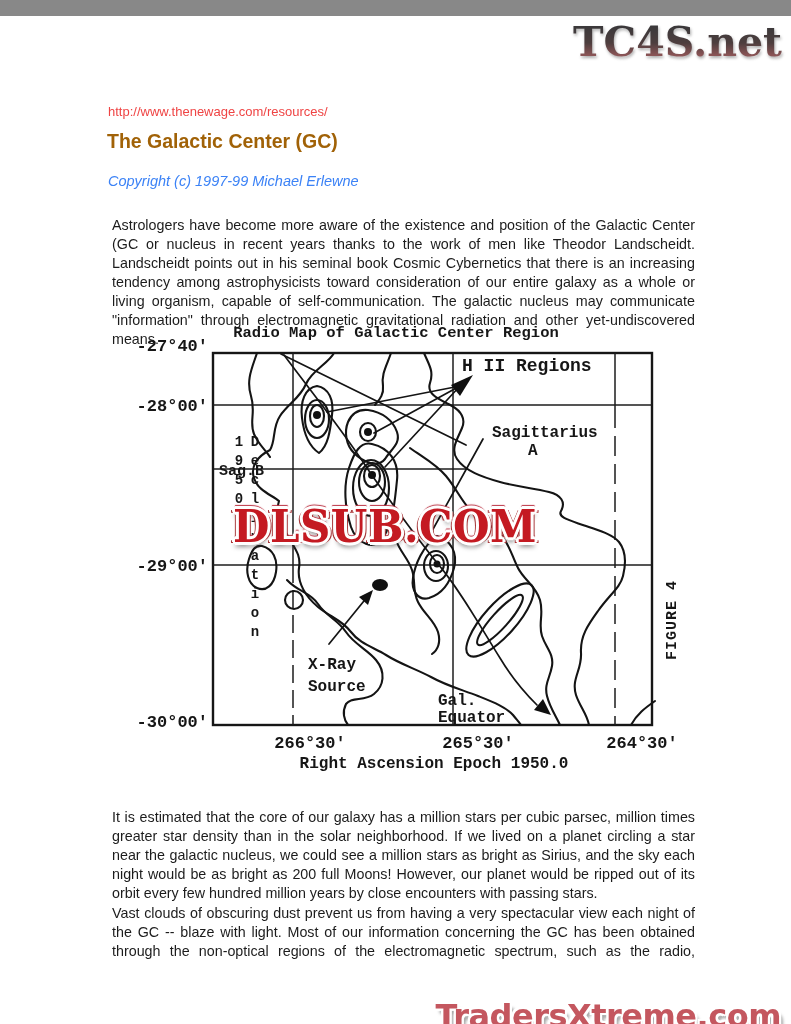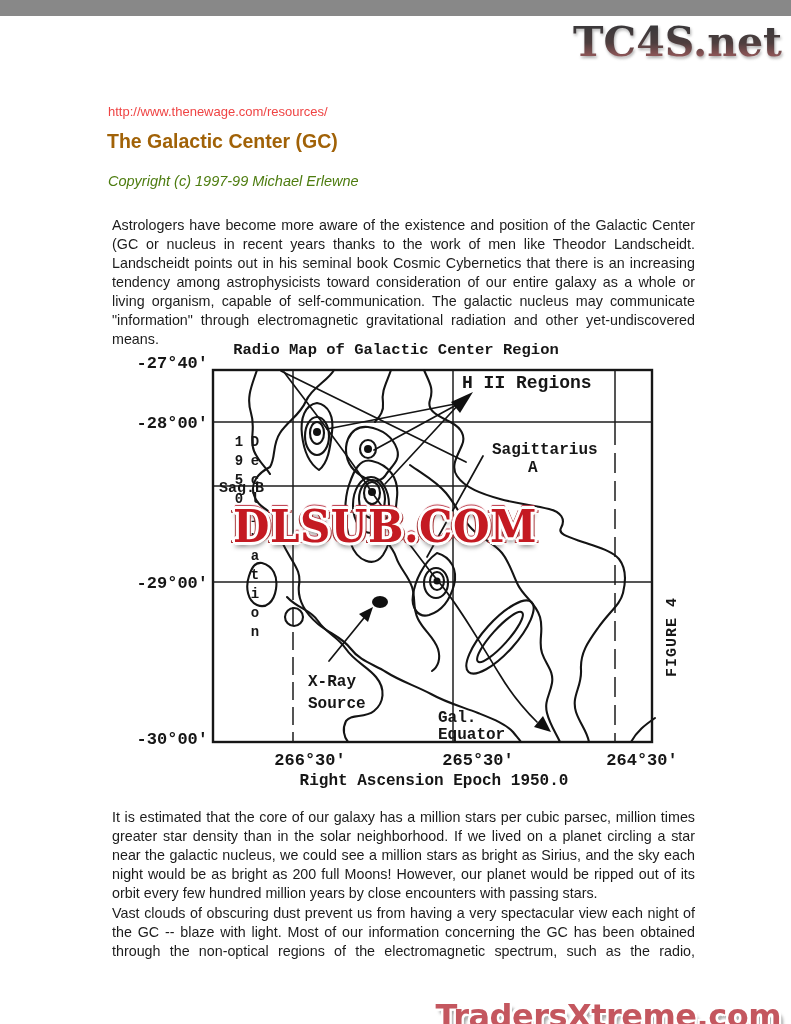--- a/index.html
+++ b/index.html
@@ -14,29 +14,29 @@
         filter:drop-shadow(1.5px 2px 1.5px rgba(70,70,70,0.45));}
   .traders{position:absolute;top:981px;right:10px;font-family:"DejaVu Sans",sans-serif;font-weight:bold;
         font-size:32px;letter-spacing:-0.5px;color:#c4575f;
         text-shadow:-2px 0 0 #fff,2px 0 0 #fff,0 -2px 0 #fff,0 2px 0 #fff,
                     -2px -2px 0 #fff,2px -2px 0 #fff,-2px 2px 0 #fff,2px 2px 0 #fff,
                     4px 5px 3px rgba(110,110,110,0.6);}
 
   
   .url{position:absolute;left:108px;top:88px;font-size:13px;color:#ef4444;}
   .doc-title{position:absolute;left:107px;top:114px;margin:0;font-size:19.5px;font-weight:bold;color:#a16207;}
-  .copyright{position:absolute;left:108px;top:157px;font-size:14.5px;font-style:italic;color:#4d7c0f;}
+  .copyright{position:absolute;left:108px;top:157px;font-size:14.5px;font-style:italic;color:#3b82f6;}
   .para{position:absolute;left:112px;width:583px;font-size:14.3px;line-height:19px;
         text-align:justify;color:#1c1c1c;}
   #p1{top:186px}
   #p2{top:778px}
   #p3{top:874px;text-align-last:justify;}
 
   
-  .fig{position:absolute;left:100px;top:309px;width:645px;height:475px;}
+  .fig{position:absolute;left:100px;top:292px;width:645px;height:475px;}
   .fig svg{position:absolute;left:0;top:0;}
   .ytitle{position:absolute;left:231px;top:418px;height:300px;
         writing-mode:vertical-rl;text-orientation:upright;
         font-family:"Liberation Mono",monospace;font-weight:bold;font-size:14px;
         letter-spacing:3px;color:#161616;}
   .watermark{position:absolute;left:233px;top:486px;width:294px;text-align:center;
         font-family:"DejaVu Serif",serif;font-weight:bold;font-size:42px;letter-spacing:0.5px;
         color:#c41a22;transform:scaleY(1.06);
         text-shadow:-3px 0 0 #fff,3px 0 0 #fff,0 -3px 0 #fff,0 3px 0 #fff,
                     -2px -2px 0 #fff,2px -2px 0 #fff,-2px 2px 0 #fff,2px 2px 0 #fff,

